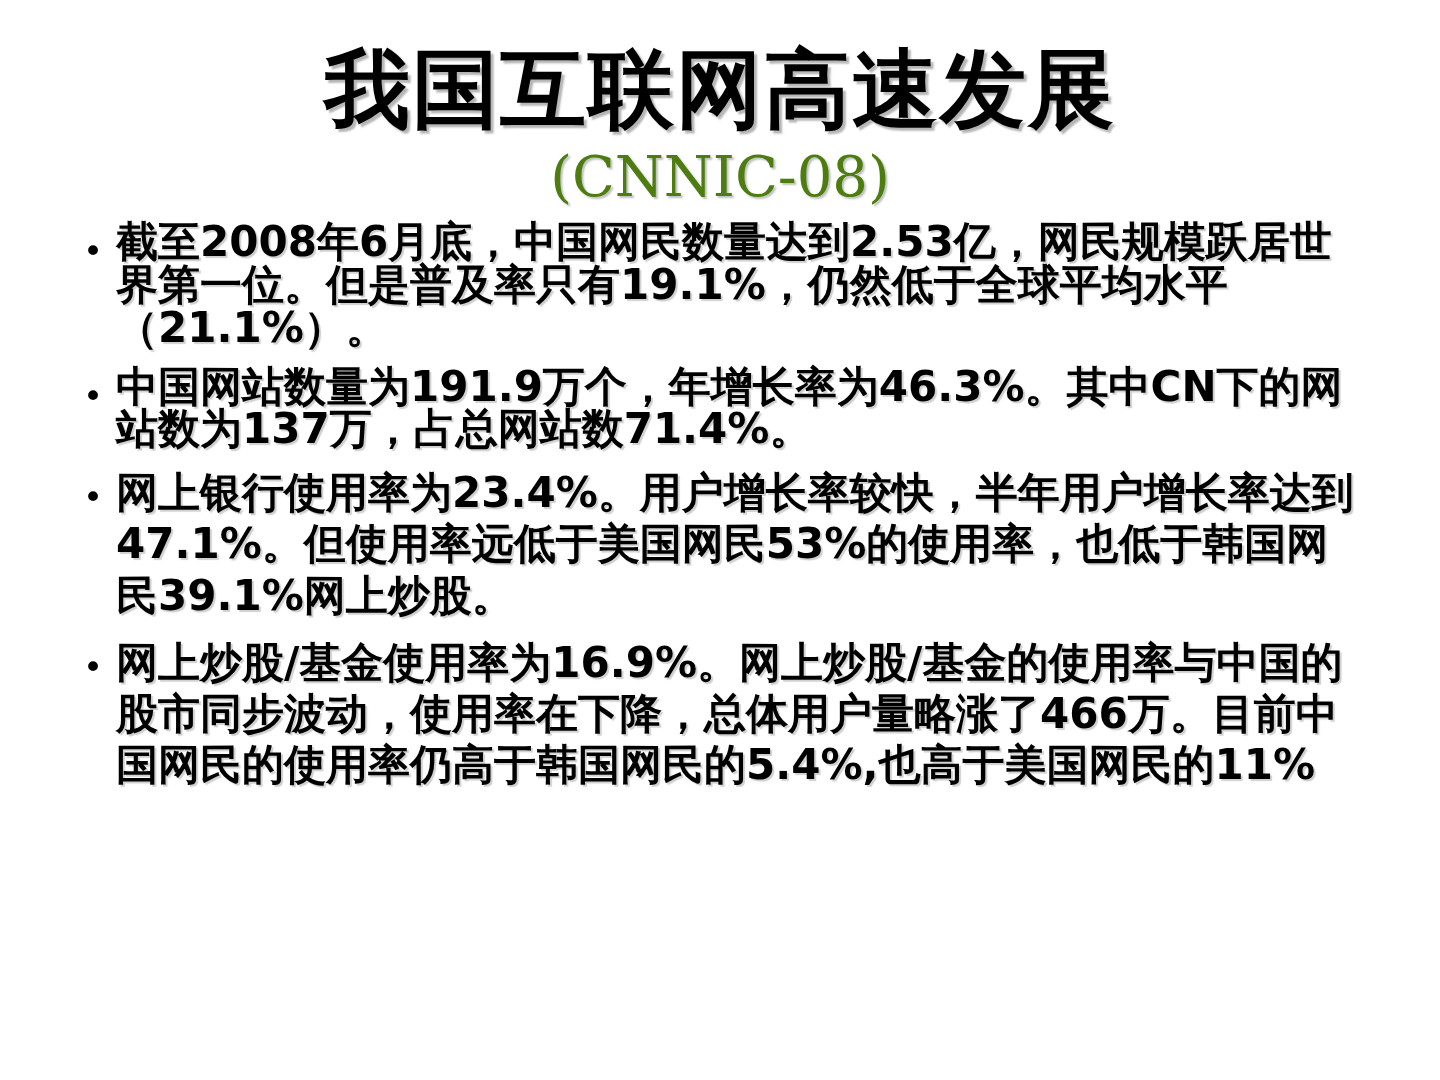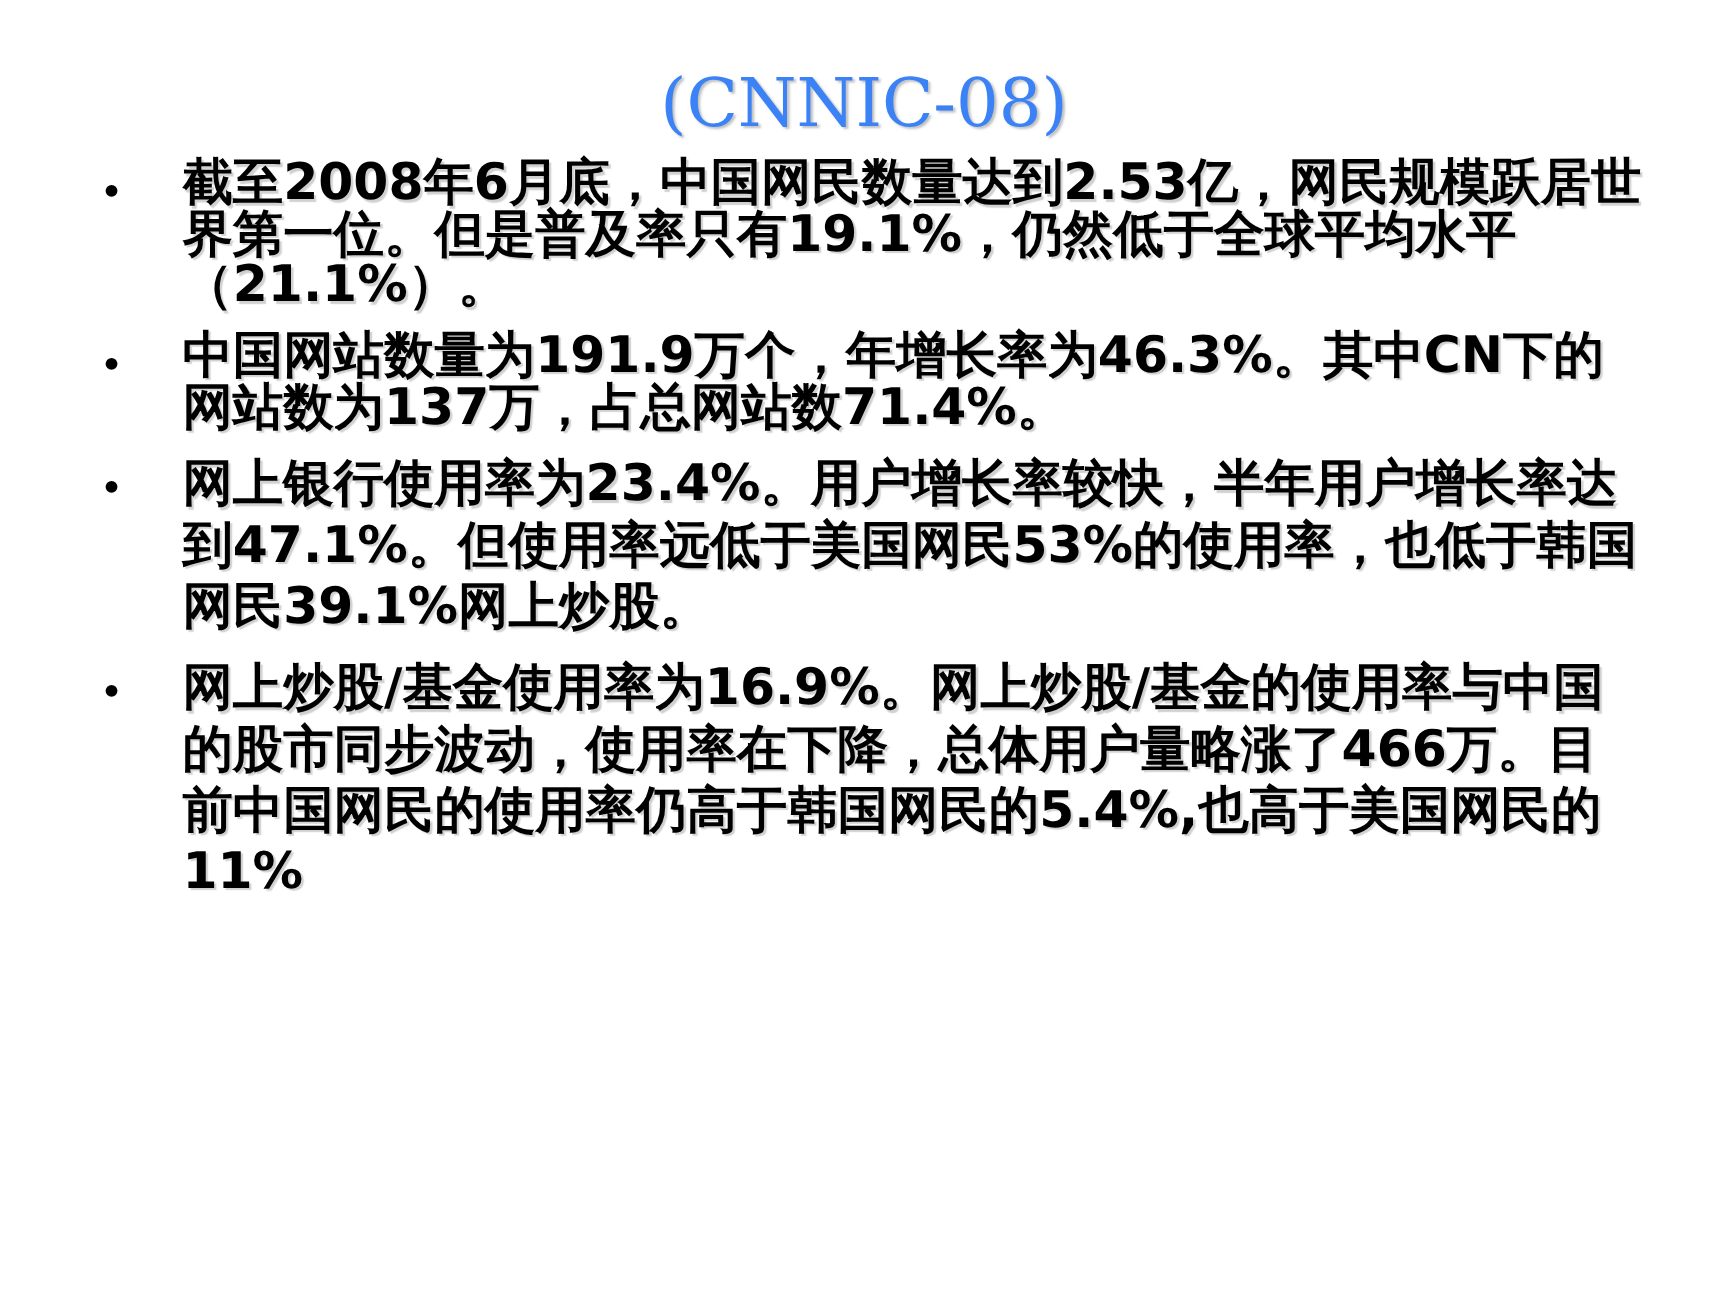--- a/index.html
+++ b/index.html
@@ -33,21 +33,21 @@
     letter-spacing: 2px;
     color: #000000;
     text-shadow: 3px 3px 2px rgba(120,120,120,0.55);
   }
   .slide-subtitle {
     font-family: "DejaVu Serif", "Liberation Serif", serif;
     font-weight: normal;
     font-size: 56px;
     line-height: 1.05;
     margin-top: 14px;
-    color: #3b82f6;
+    color: #4d7c0f;
     text-shadow: 2px 2px 2px rgba(130,130,130,0.5);
   }
   .bullets {
     margin: 14px 0 0 0;
     padding: 0 70px 0 70px;
     list-style: none;
   }
   .bullet {
     display: flex;
     align-items: flex-start;
@@ -64,35 +64,35 @@
   }
   .bullet-text {
     flex: 1 1 auto;
     font-family: "DejaVu Sans", "Liberation Sans", sans-serif;
     font-weight: bold;
     font-size: 42px;
     line-height: 1.14;
     letter-spacing: 0px;
     color: #000000;
     text-shadow: 2px 2px 1px rgba(150,150,150,0.45);
-    margin-left: 36px;
   }
   .bullet.tight .bullet-text {
     line-height: 1.02;
   }
   .bullet.loose .bullet-text {
     line-height: 1.22;
   }
 </style>
 </head>
 <body>
 
 <div class="slide">
 
   <div class="title-block">
+    <div class="slide-title">我国互联网高速发展</div>
     <div class="slide-subtitle">(CNNIC-08)</div>
   </div>
 
   <ul class="bullets">
 
     <li class="bullet tight">
       <span class="bullet-marker">•</span>
       <span class="bullet-text">截至2008年6月底，中国网民数量达到2.53亿，网民规模跃居世界第一位。但是普及率只有19.1%，仍然低于全球平均水平（21.1%）。</span>
     </li>
 

